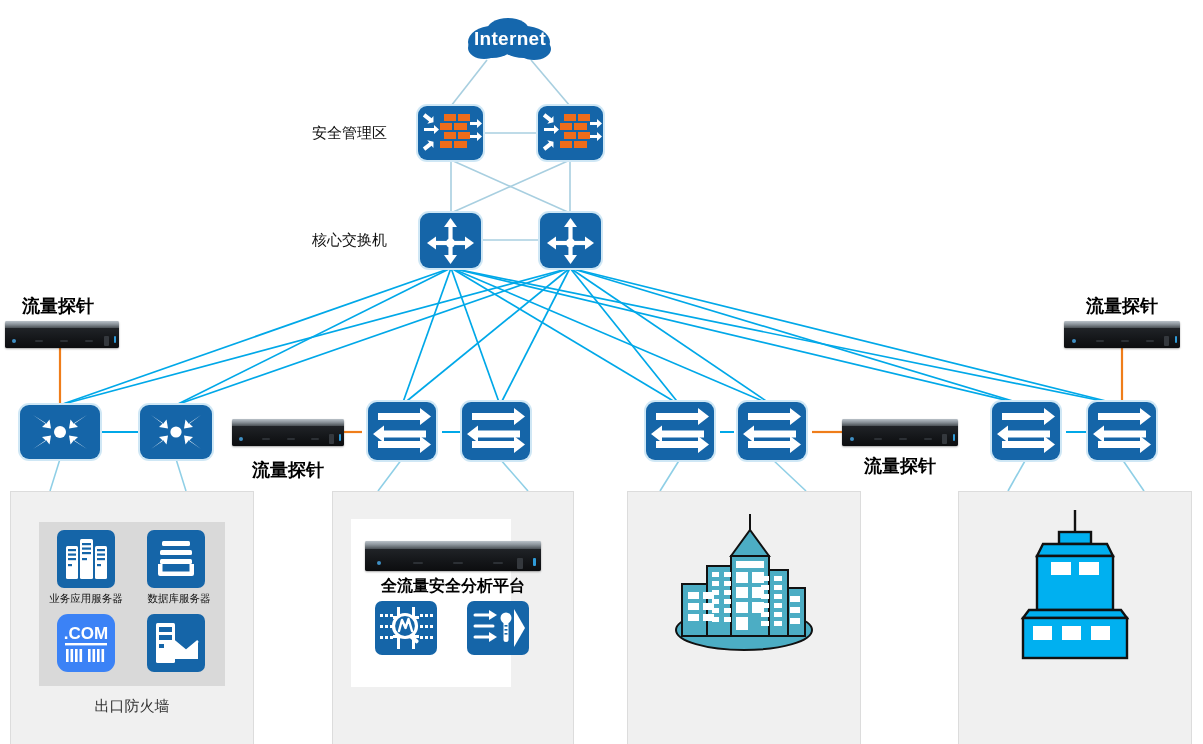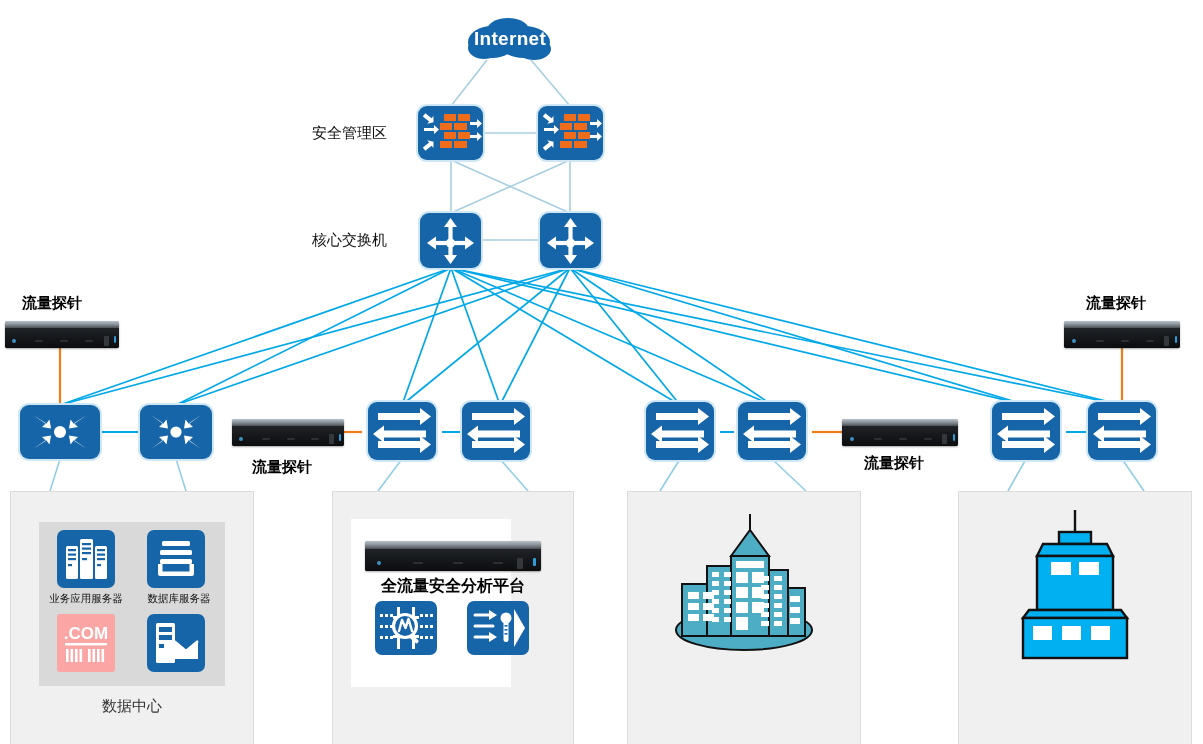--- a/index.html
+++ b/index.html
@@ -20,21 +20,21 @@
     position:absolute;color:#ffffff;font-weight:bold;font-size:19px;
     letter-spacing:.3px;white-space:nowrap;
   }
 
   
   .rowlabel{
     position:absolute;font-size:15px;color:#111111;white-space:nowrap;
     font-family:"DejaVu Sans","Liberation Sans",sans-serif;
   }
   .probe-label{
-    position:absolute;font-size:15px;color:#000000;font-weight:bold;
+    position:absolute;font-size:18px;color:#000000;font-weight:bold;
     white-space:nowrap;
     font-family:"DejaVu Sans","Liberation Sans",sans-serif;
   }
   .zone-label{
     position:absolute;font-size:15px;color:#333333;white-space:nowrap;
     text-align:center;
     font-family:"DejaVu Sans","Liberation Sans",sans-serif;
   }
   .icon-caption{
     position:absolute;font-size:10.5px;color:#111111;white-space:nowrap;
@@ -391,21 +391,21 @@
           <g fill="#ffffff">
             <rect x="15" y="11" width="28" height="5" rx="1.5"></rect>
             <rect x="13" y="20" width="32" height="5" rx="1.5"></rect>
             <rect x="13" y="29" width="32" height="5" rx="1.5"></rect>
             <path d="M11 34 v10 a2 2 0 0 0 2 2 h32 a2 2 0 0 0 2 -2 v-10 h-4.5 v7.5 h-27 V34 z"></path>
           </g>
         </svg>
       </div>
       <div class="icon-caption" style="left:93px;top:70px;width:94px;">数据库服务器</div>
 
-      <div style="position:absolute;left:18px;top:92px;width:58px;height:58px;background:#fca5a5;border-radius:3px;">
+      <div style="position:absolute;left:18px;top:92px;width:58px;height:58px;background:#3b82f6;border-radius:11px;">
         <svg width="58" height="58" viewBox="0 0 58 58">
           <text x="29" y="25" fill="#ffffff" font-size="17" font-weight="bold" font-family="Liberation Sans, sans-serif" text-anchor="middle">.COM</text>
           <rect x="8" y="29" width="42" height="2.4" fill="#ffffff"></rect>
           <g fill="#ffffff">
             <rect x="9" y="35" width="2.6" height="13"></rect>
               <rect x="13.5" y="35" width="2.6" height="13"></rect>
             <rect x="18" y="35" width="2.6" height="13"></rect>
               <rect x="22.5" y="35" width="2.6" height="13"></rect>
             <rect x="31" y="35" width="2.6" height="13"></rect>
               <rect x="35.5" y="35" width="2.6" height="13"></rect>
@@ -424,21 +424,21 @@
             <rect x="12" y="30" width="5" height="4"></rect>
           </g>
           <g>
             <rect x="27" y="27" width="24" height="18" fill="#ffffff"></rect>
             <path d="M27 27 l12 10 l12 -10 z" fill="#1565a8"></path>
             <path d="M27 27 l12 10 l12 -10" fill="none" stroke="#ffffff" stroke-width="2.4"></path>
           </g>
         </svg>
       </div>
     </div>
-    <div class="zone-label" style="left:0;top:205px;width:242px;">数据中心</div>
+    <div class="zone-label" style="left:0;top:205px;width:242px;">出口防火墙</div>
   </div>
 
   <div class="zonebox" style="left:332px;top:483px;width:240px;height:258px;">
     <div class="inner-panel" style="left:18px;top:27px;width:160px;height:168px;background:#ffffff;">
 
       <div class="server" style="left:14px;top:22px;width:176px;height:30px;">
         <div class="top"></div>
         <div class="face"></div>
         <div class="logo" style="left:12px;top:20px;width:4px;height:4px;"></div>
         <div class="vent" style="left:48px;top:21px;width:10px;height:2px;"></div>

